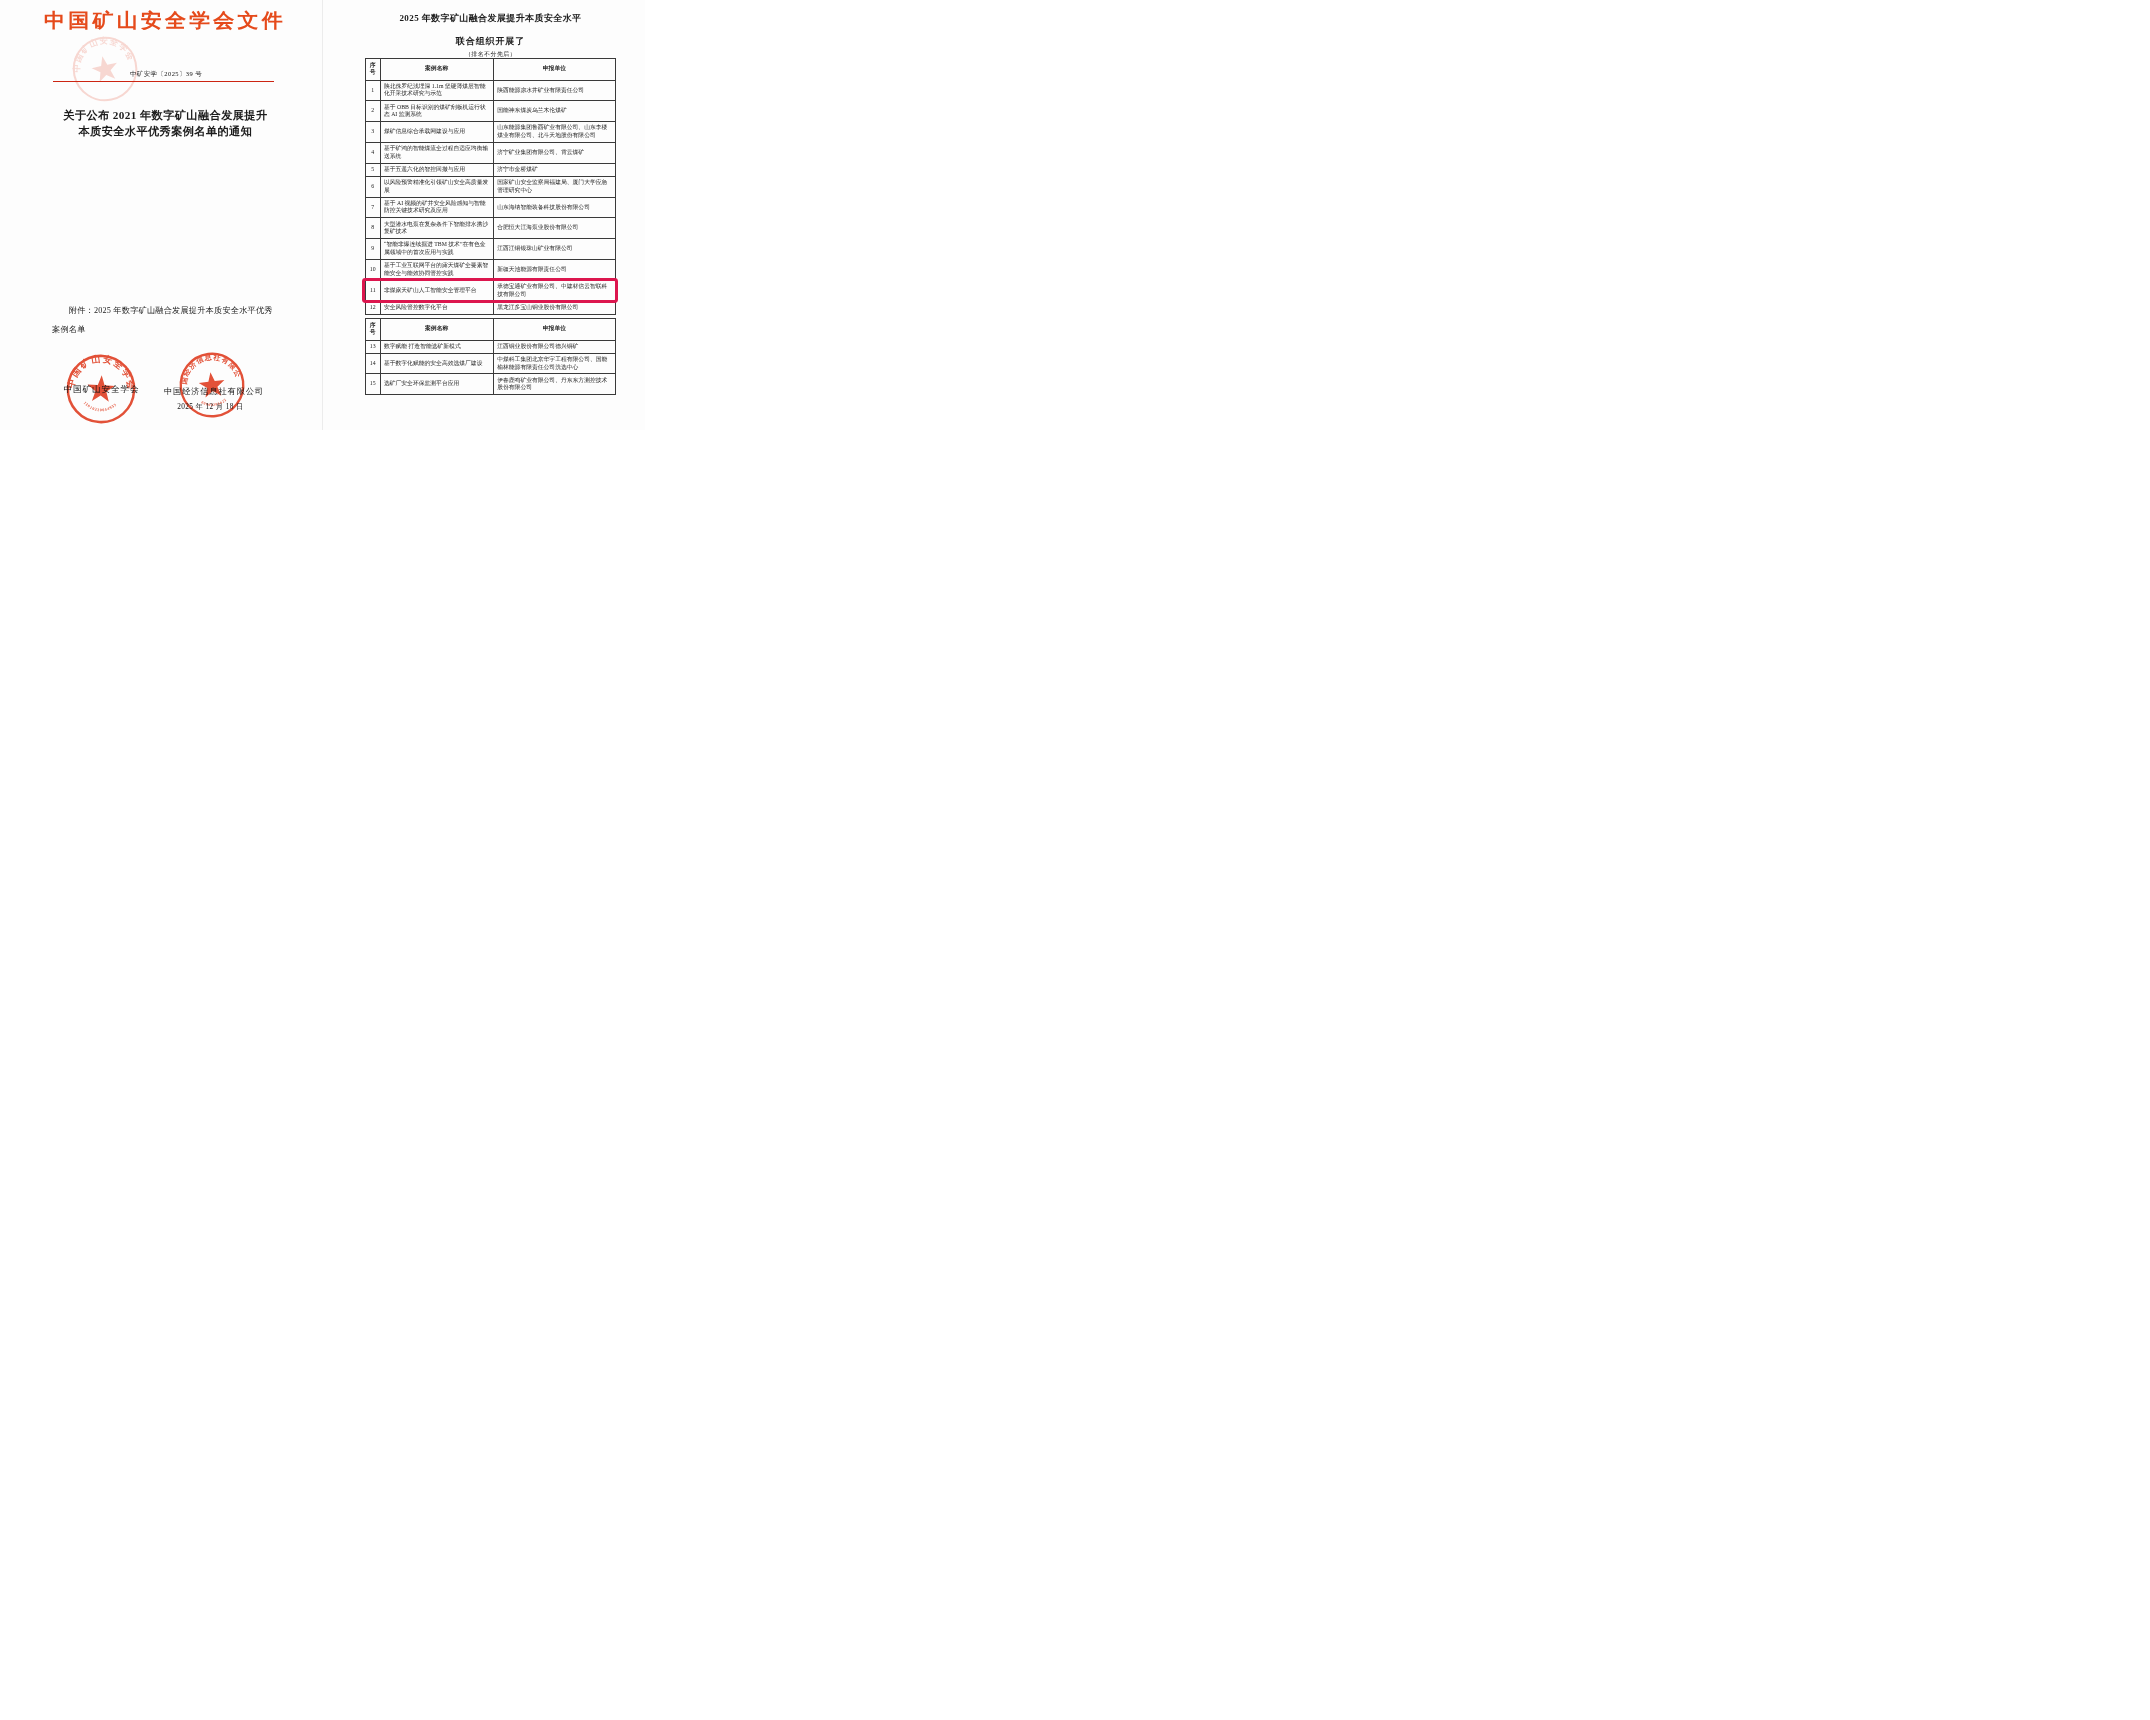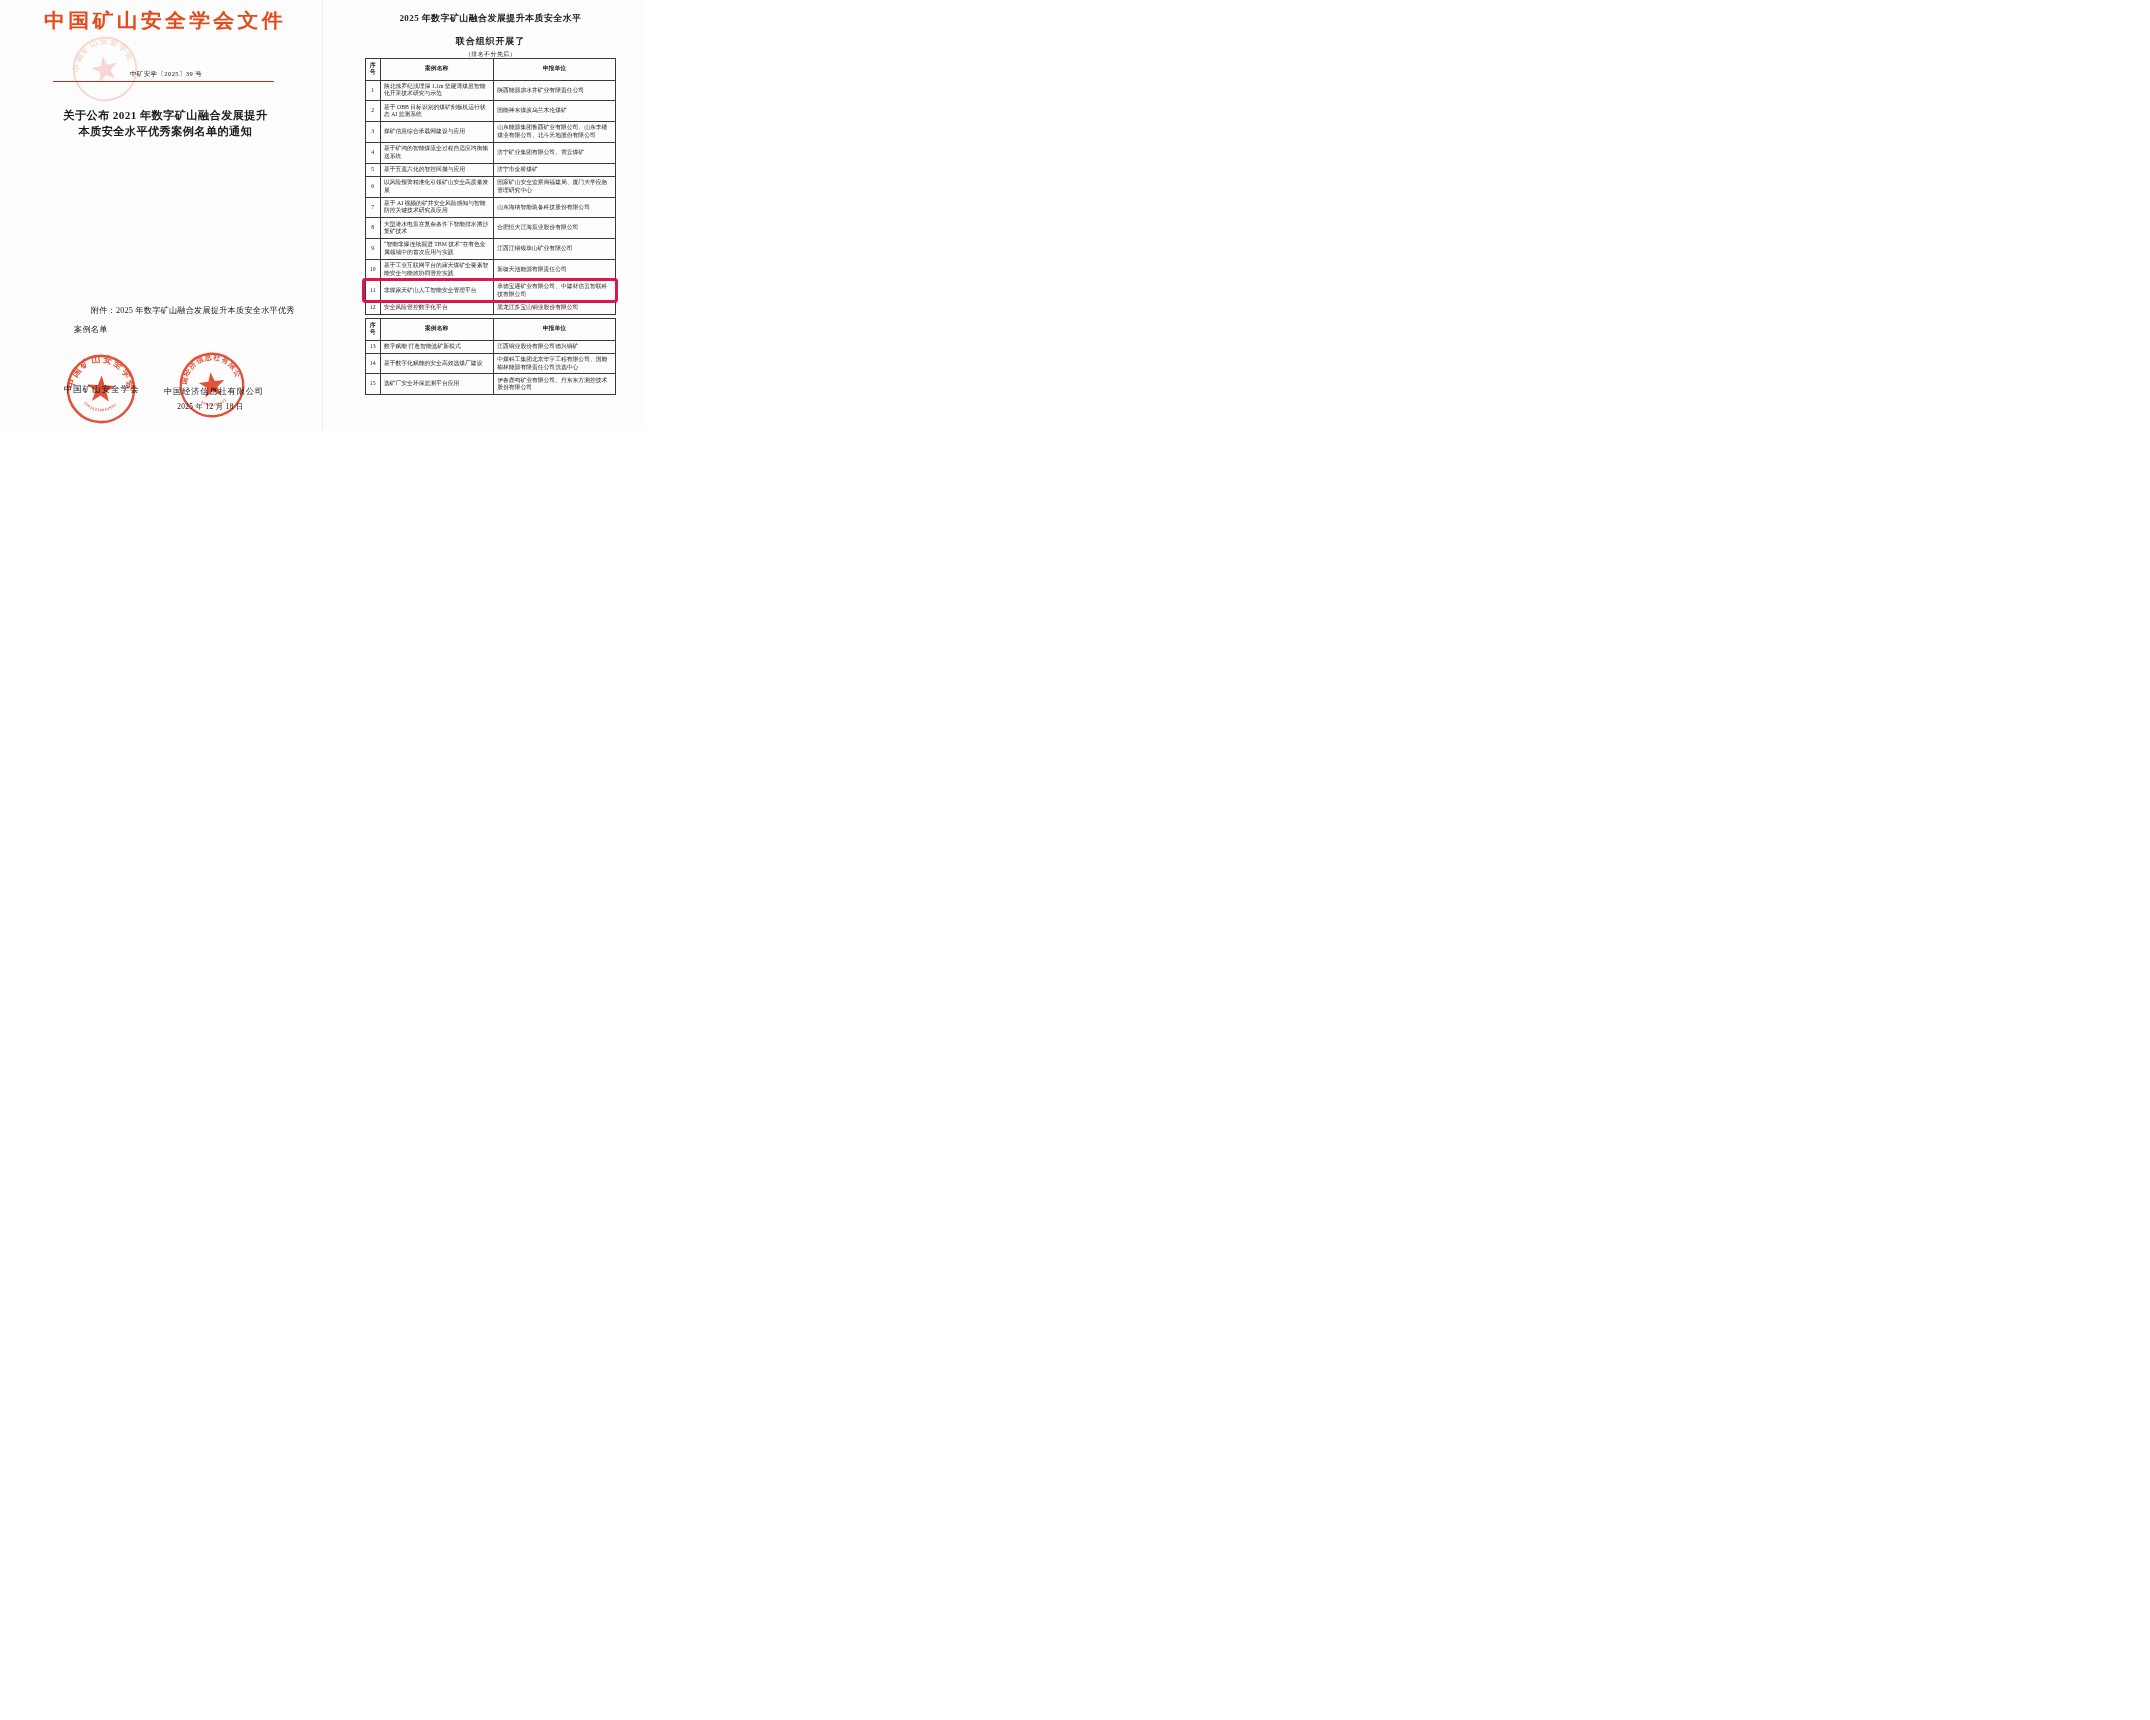--- a/index.html
+++ b/index.html
@@ -40,21 +40,21 @@
     position:absolute;left:19.4px;top:107px;width:292px;
     text-align:center;font-size:11.2px;font-weight:bold;line-height:16px;
     white-space:pre-line;letter-spacing:0.4px;
   }
   .doc-body{
     position:absolute;left:52px;top:146px;width:234px;
     font-size:8.2px;line-height:19px;white-space:pre-line;letter-spacing:0.2px;
   }
   .doc-attachment{
     position:absolute;left:52px;top:301px;width:234px;
-    font-size:8.2px;line-height:19px;white-space:pre-line;letter-spacing:0.2px;margin-left:22px;
+    font-size:8.2px;line-height:19px;white-space:pre-line;letter-spacing:0.2px;
   }
   .seal{position:absolute;}
   .seal svg{display:block;}
   .seal-watermark{left:71px;top:35px;width:68px;height:68px;opacity:.20;transform:rotate(-12deg);}
   .seal-left-stamp{left:65px;top:353px;width:72px;height:72px;opacity:.92;transform:rotate(3deg);}
   .seal-right-stamp{left:178px;top:351px;width:68px;height:68px;opacity:.92;transform:rotate(-7deg);}
   .seal-label{
     position:absolute;font-size:8.6px;color:#111;letter-spacing:0.9px;white-space:nowrap;
   }
   .seal-label-left{left:63px;top:384px;width:77px;text-align:center;}

